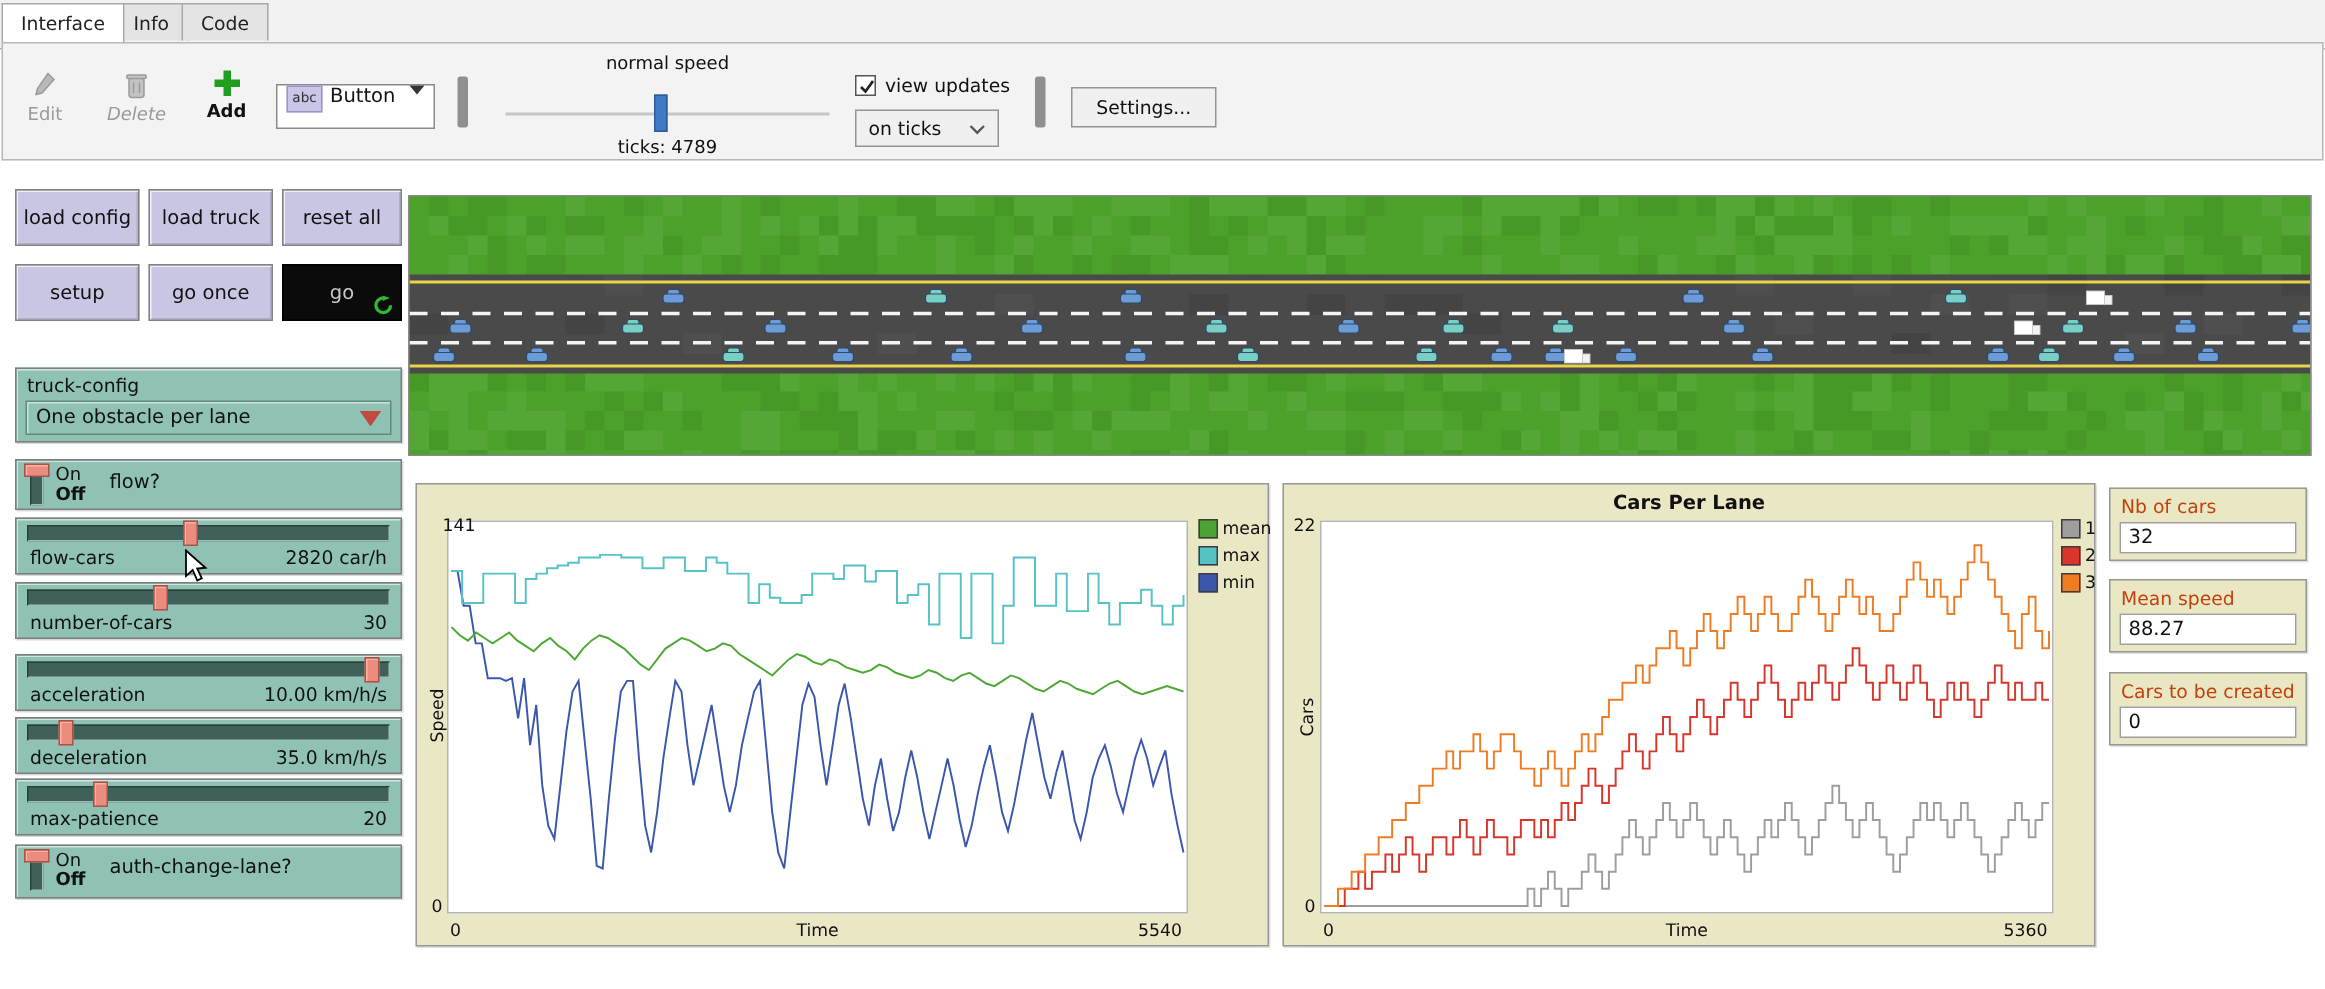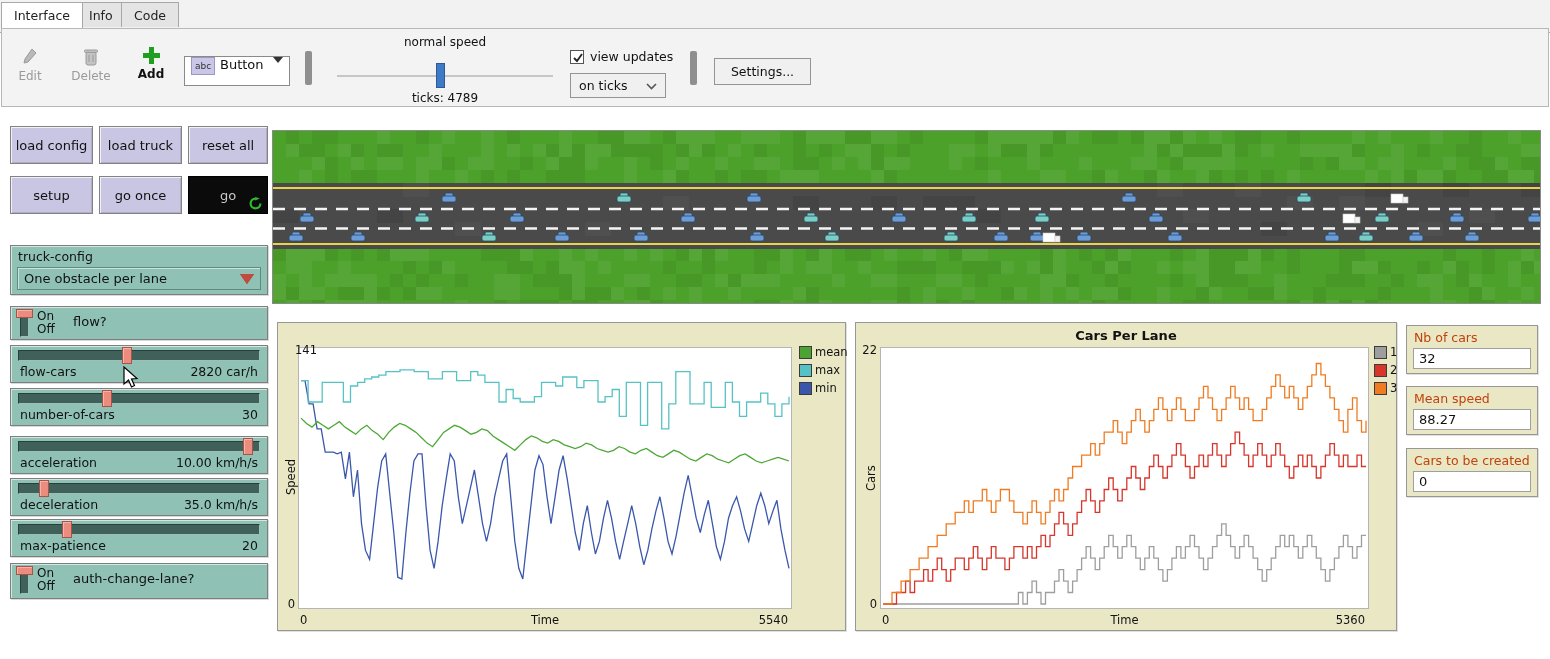--- a/index.html
+++ b/index.html
@@ -68,21 +68,21 @@
     border:1px solid #a5544a; box-shadow:inset 1px 1px 0 #f8b4a9; }
   .sl-row { position:absolute; left:9px; right:9px; bottom:3px; display:flex; justify-content:space-between;
     font-size:12.5px; color:#111; }
 
   .sw-track { position:absolute; left:9px; top:4px; width:9px; height:26px; background:#40605a;
     border-top:1px solid #27403b; border-left:1px solid #27403b;
     border-bottom:1px solid #9cc0b8; border-right:1px solid #9cc0b8; }
   .sw-handle { position:absolute; left:5px; width:17px; height:9px; background:#ec8c7e;
     border:1px solid #a5544a; box-shadow:inset 1px 1px 0 #f8b4a9; }
   .sw-on { position:absolute; left:26px; top:2px; font-size:12px; color:#111; }
-  .sw-off { position:absolute; left:26px; top:15px; font-size:12px; color:#111; }
+  .sw-off { position:absolute; left:26px; top:15px; font-size:12px; color:#111;font-weight:bold; }
   .sw-name { position:absolute; left:62px; top:7px; font-size:13px; color:#111; }
 
   
   .world { position:absolute; left:272px; top:130px; width:1269px; height:174px;
     border:1px solid #8a8a8a; background:#4ca12b; }
 
   
   .plot { position:absolute; background:#e9e7c4; border:1px solid #979797;
     box-shadow:1px 1px 0 rgba(0,0,0,.12); }
   .plot-title { position:absolute; left:0; right:0; top:5px; text-align:center;
@@ -119,21 +119,21 @@
     <div class="tab" style="left:121px;">Code</div>
   </div>
 
   <div class="toolbar">
     <div class="tool" style="left:8px;top:18px;width:40px;">
       <svg width="18" height="20" viewBox="0 0 18 20">
         <path d="M11 2 L15 6 L7 15 L3 16 L4 12 Z" fill="#b9b9b9" stroke="#9a9a9a"></path>
       </svg>
       <span class="lbl">Edit</span>
     </div>
-    <div class="tool" style="left:66px;top:18px;width:46px;">
+    <div class="tool" style="left:66px;top:18px;width:46px;font-style:italic;">
       <svg width="16" height="20" viewBox="0 0 16 20">
         <rect x="3" y="5" width="10" height="13" rx="2" fill="#c3c3c3" stroke="#9a9a9a"></rect>
         <rect x="1.5" y="3" width="13" height="2.4" rx="1" fill="#c3c3c3" stroke="#9a9a9a"></rect>
         <line x1="6" y1="8" x2="6" y2="15" stroke="#9a9a9a"></line>
         <line x1="10" y1="8" x2="10" y2="15" stroke="#9a9a9a"></line>
       </svg>
       <span class="lbl">Delete</span>
     </div>
     <div class="tool" style="left:130px;top:16px;width:38px;">
       <svg width="20" height="20" viewBox="0 0 20 20">

